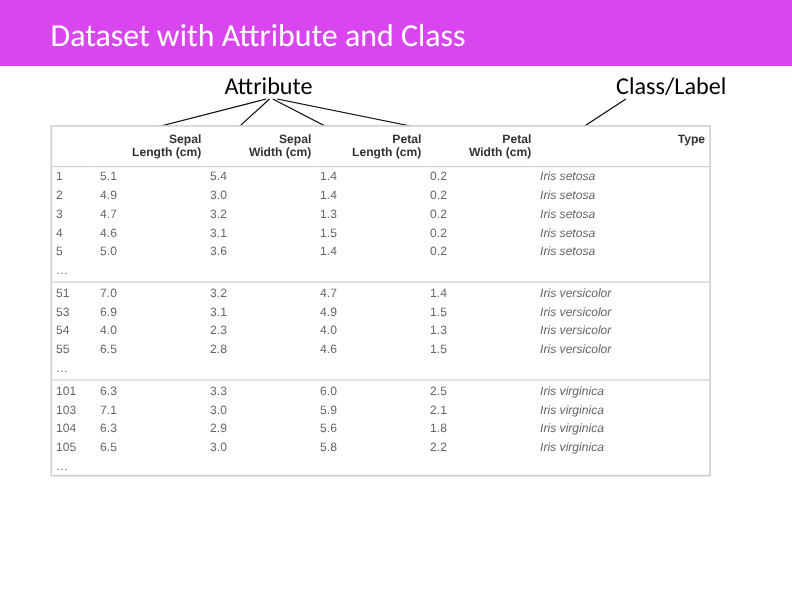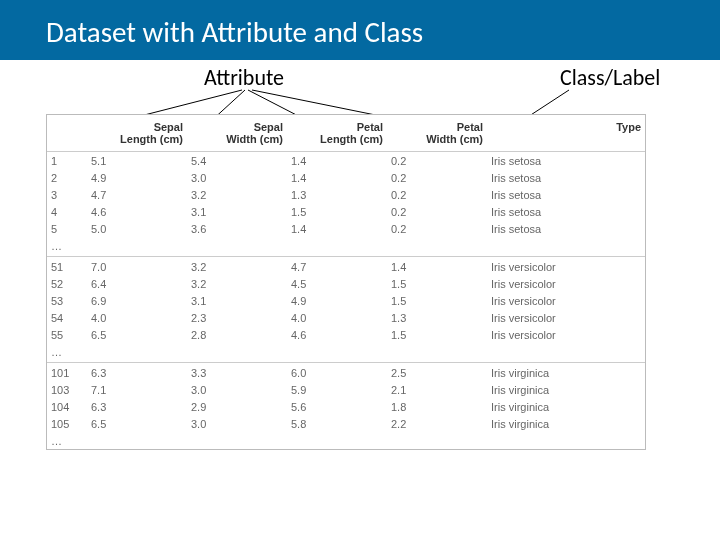--- a/index.html
+++ b/index.html
@@ -5,21 +5,21 @@
   * { margin: 0; padding: 0; box-sizing: border-box; }
   body {
     width: 720px;
     height: 540px;
     background: #000;
     font-family: "Calibri", "Segoe UI", sans-serif;
     position: relative;
     overflow: hidden;
   }
   .title-bar {
-    background: #0369a1;
+    background: #d946ef;
     color: #fff;
     font-size: 29px;
     padding: 14px 40px 10px 46px;
   }
   .content {
     background: #fff;
     width: 720px;
     height: 482px;
     position: relative;
   }
@@ -51,21 +51,21 @@
     border-bottom: 1px solid #ccc;
     font-size: 11px;
     vertical-align: top;
   }
   td {
     padding: 2.5px 4px;
     color: #666;
     font-size: 11px;
   }
   td.idx { width: 36px; }
-  td.type { }
+  td.type { font-style: italic; }
   tr.gap td { border-bottom: 1px solid #ccc; padding-bottom: 4px; }
   tr.postgap td { padding-top: 4px; }
   th:nth-child(1) { width: 40px; }
   th:nth-child(2),th:nth-child(3),th:nth-child(4),th:nth-child(5) { width: 100px; }
   svg.lines {
     position: absolute;
     left: 0; top: 0;
     width: 720px; height: 130px;
     pointer-events: none;
   }
@@ -151,28 +151,20 @@
           </tr>
           <tr class="postgap">
             <td class="idx">51</td>
             <td>7.0</td>
             <td>3.2</td>
             <td>4.7</td>
             <td>1.4</td>
             <td class="type">Iris versicolor</td>
           </tr>
           <tr>
-            <td class="idx">52</td>
-            <td>6.4</td>
-            <td>3.2</td>
-            <td>4.5</td>
-            <td>1.5</td>
-            <td class="type">Iris versicolor</td>
-          </tr>
-          <tr>
             <td class="idx">53</td>
             <td>6.9</td>
             <td>3.1</td>
             <td>4.9</td>
             <td>1.5</td>
             <td class="type">Iris versicolor</td>
           </tr>
           <tr>
             <td class="idx">54</td>
             <td>4.0</td>

